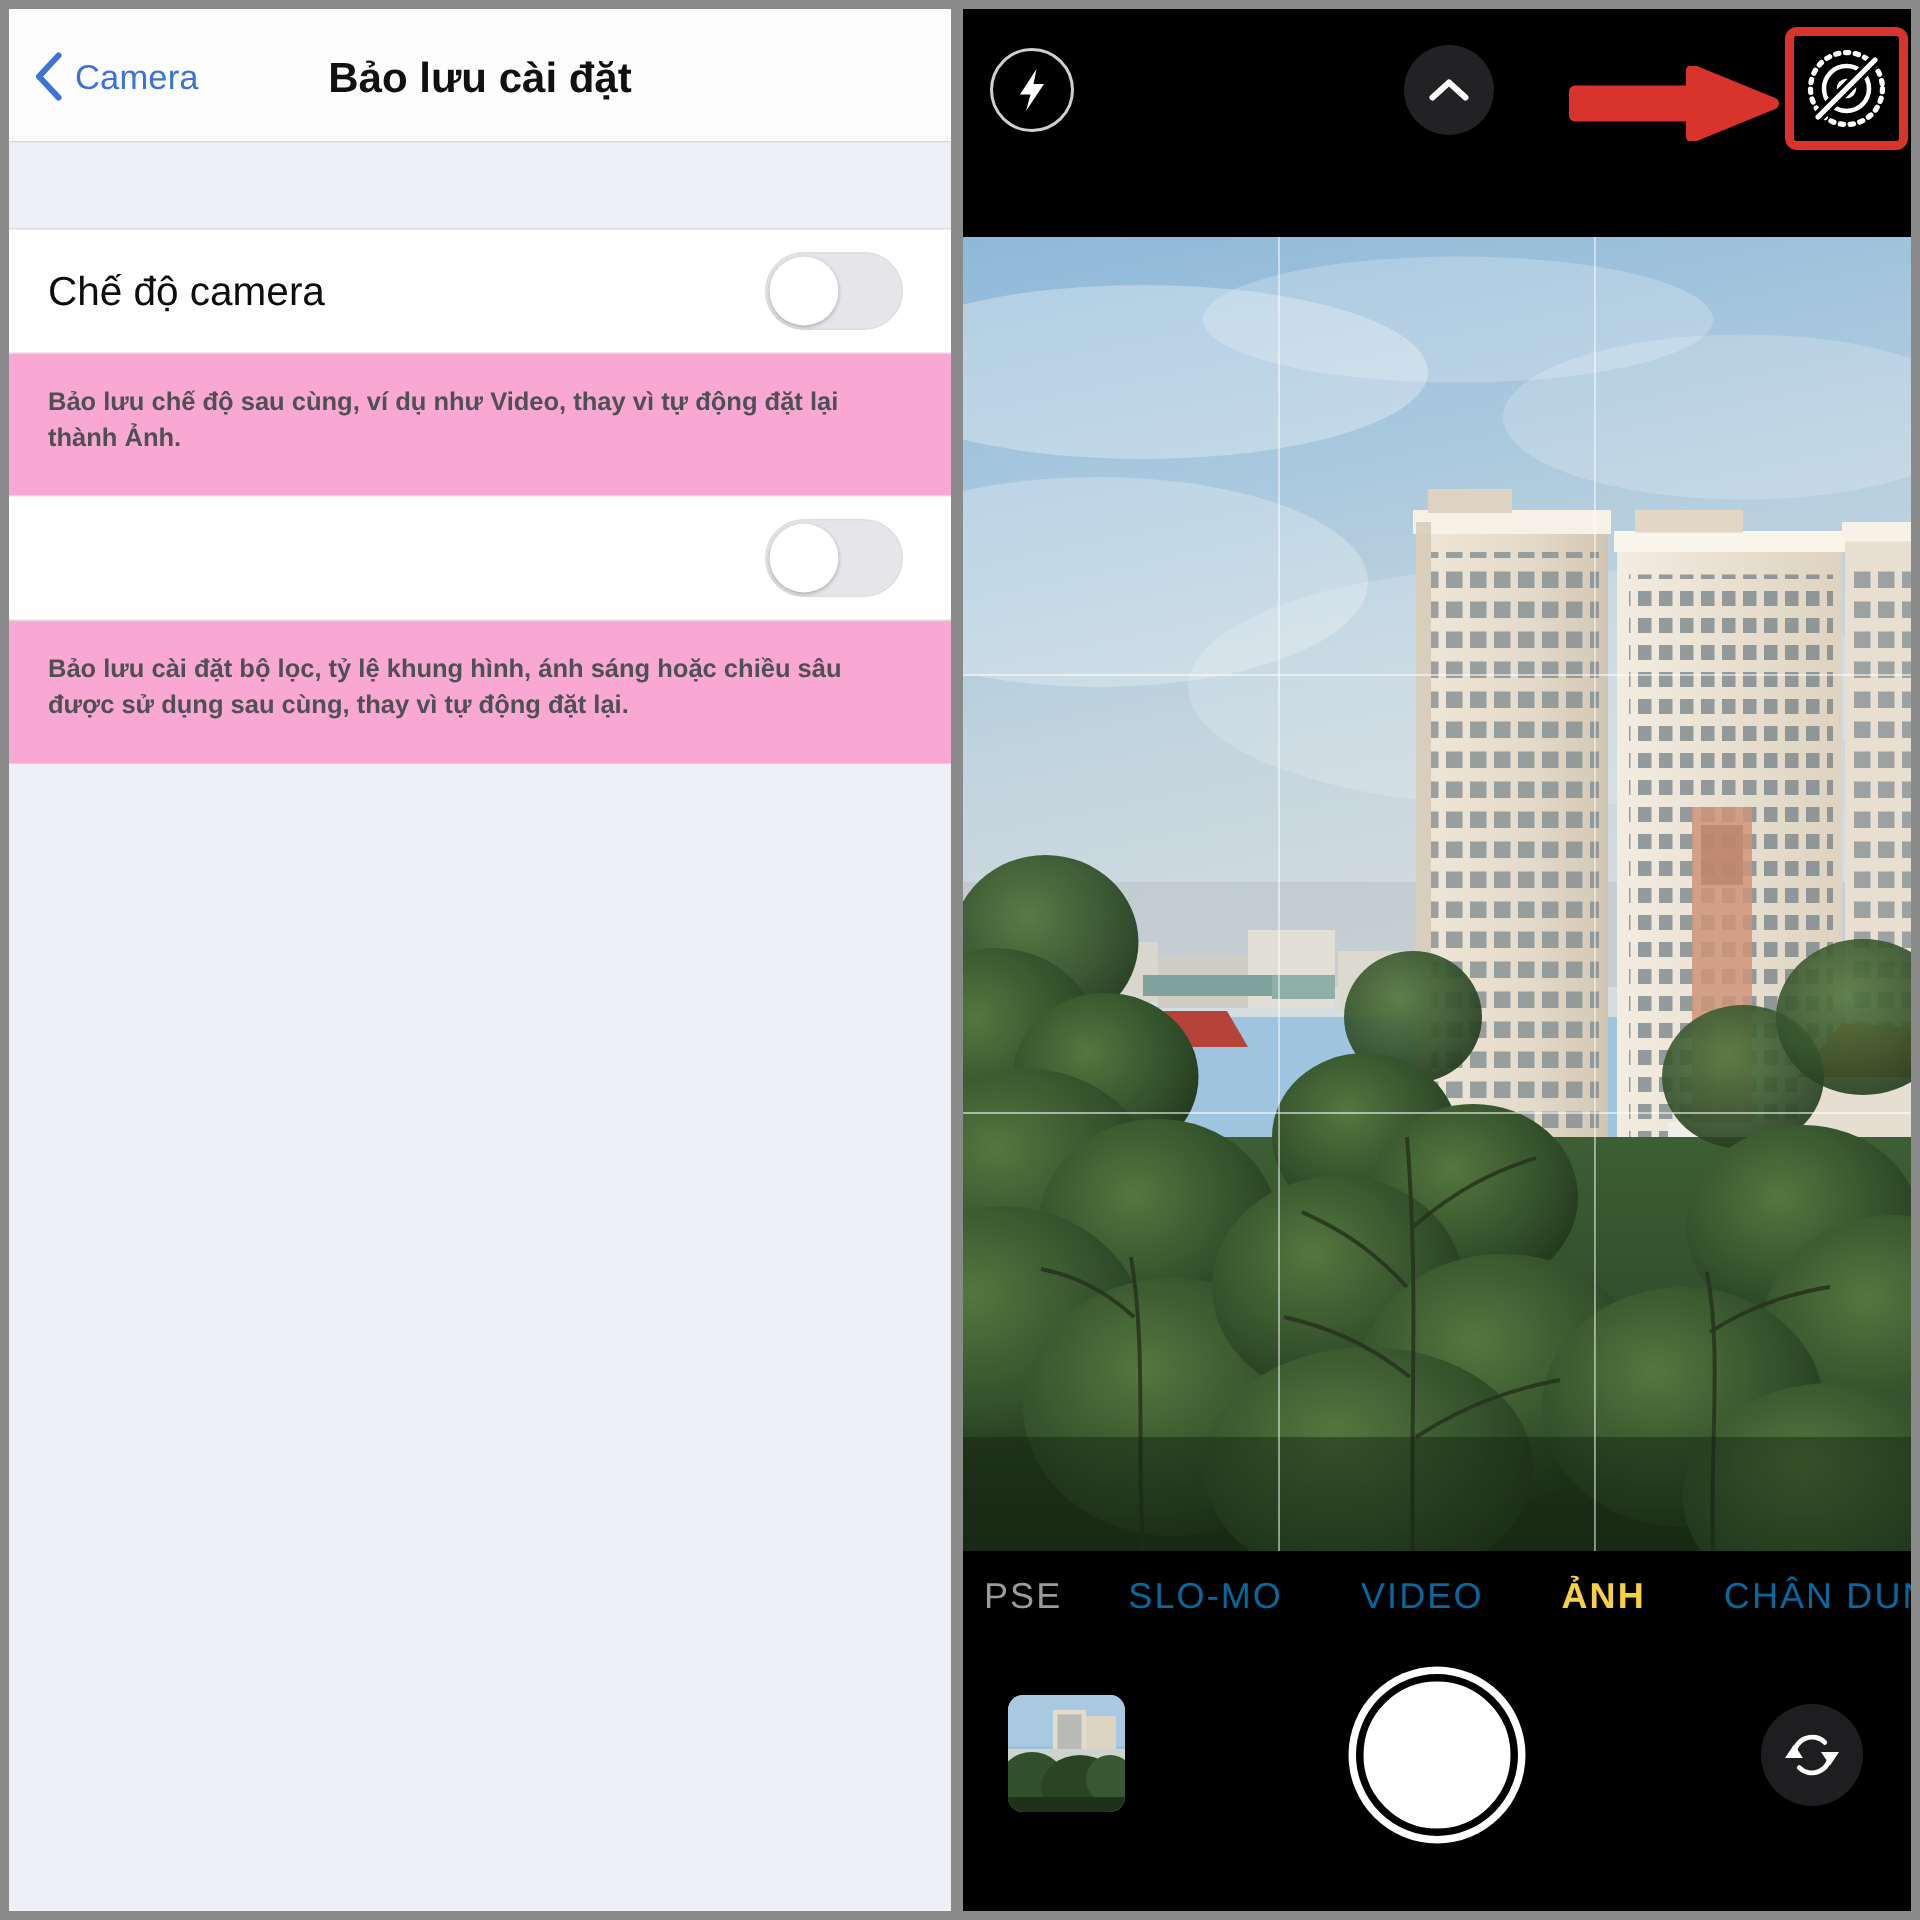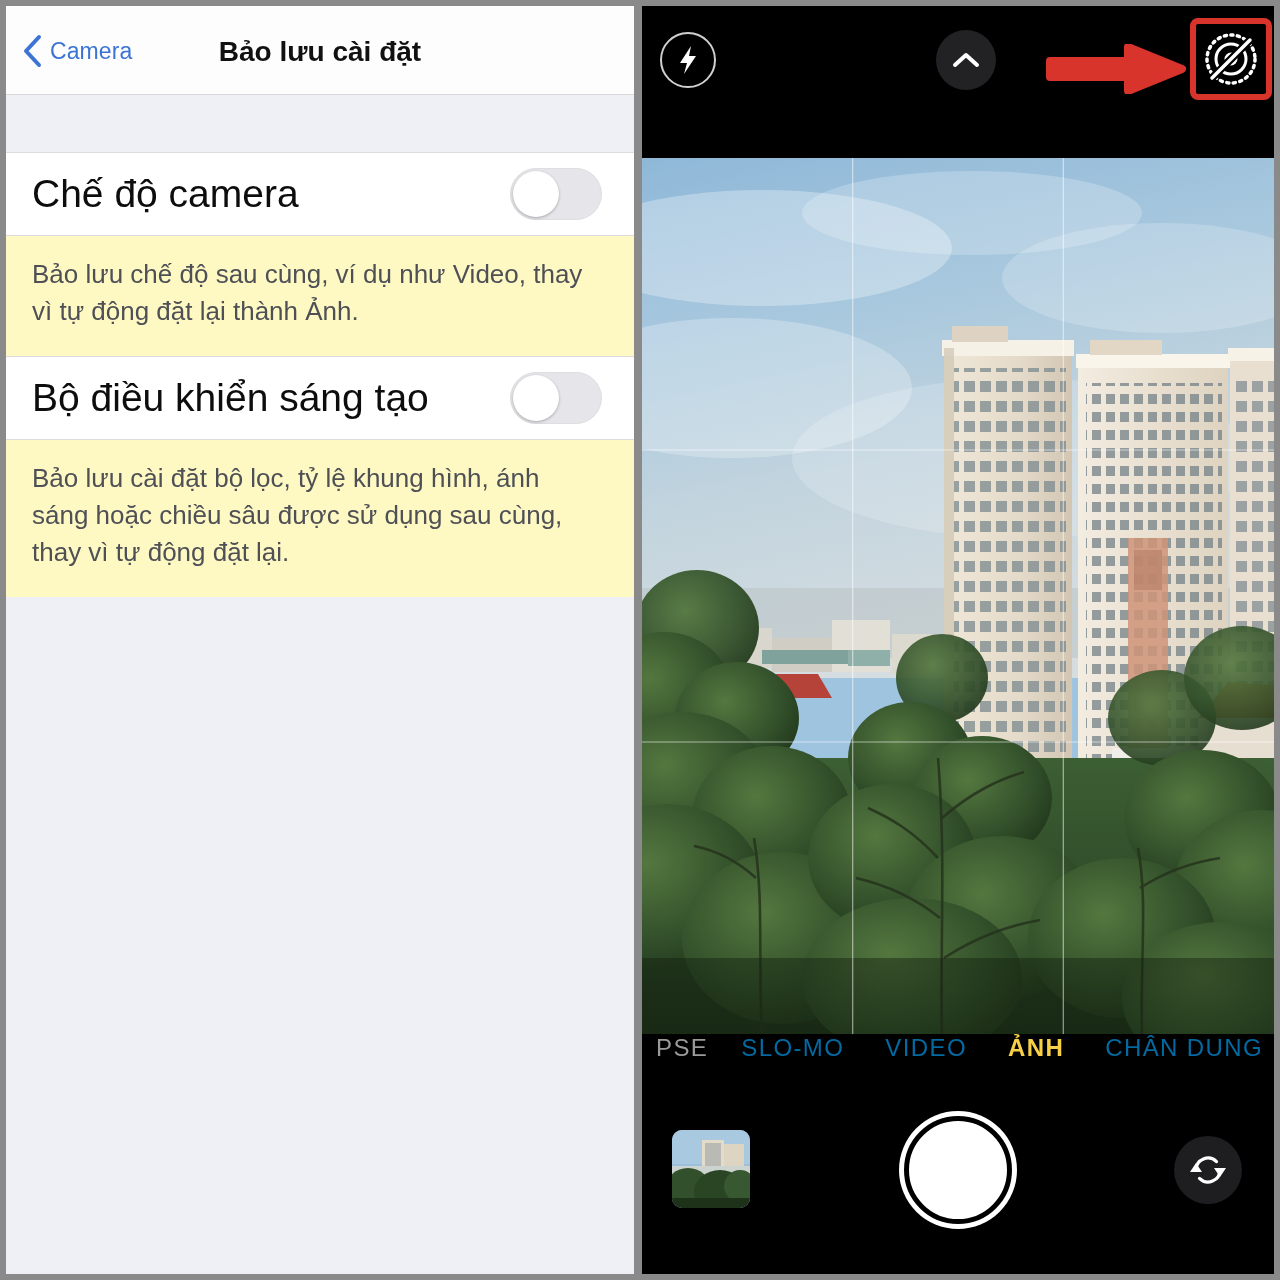--- a/index.html
+++ b/index.html
@@ -13,30 +13,30 @@
   .nav{position:relative;height:88px;background:#fdfdfd;border-bottom:1px solid #d8d8da;}
   .back{position:absolute;left:16px;top:28px;display:flex;align-items:center;gap:8px;cursor:pointer;}
   .back svg{display:block;}
   .back-label{font-size:23px;color:#3b74d4;letter-spacing:.1px;}
   .nav-title{position:absolute;left:0;right:0;top:30px;text-align:center;font-size:28px;font-weight:bold;color:#111;}
 
   .gap{height:57px;background:#eff0f5;}
 
   .row{position:relative;height:82px;background:#fff;display:flex;align-items:center;
        border-top:1px solid #dcdce0;border-bottom:1px solid #dcdce0;}
-  .row-label{margin-left:26px;font-size:39px;color:#0d0d0d;}
+  .row-label{margin-left:26px;font-size:27px;color:#0d0d0d;}
 
   .toggle{position:absolute;right:32px;top:50%;transform:translateY(-50%);
           width:92px;height:52px;border-radius:26px;background:#e6e6ea;border:1px solid #dedee2;box-sizing:border-box;}
   .toggle.on{background:#4cc94c;border-color:#43bf43;}
   .knob{position:absolute;top:2px;left:2px;width:46px;height:46px;border-radius:50%;background:#fff;
         box-shadow:0 1px 3px rgba(0,0,0,.28);}
   .toggle.on .knob{left:auto;right:2px;}
 
-  .desc{padding:20px 34px 26px 26px;background:#fef9c3;font-size:26px;line-height:1.42;color:#4f5056;}
+  .desc{padding:20px 34px 26px 26px;background:#f9a8d4;font-size:17px;line-height:1.42;color:#4f5056;font-weight:bold;}
 
   .spacer{flex:1;background:#eff0f5;}
 
   .hl-row{position:relative;}
   .hl-box{position:absolute;left:14px;top:-7px;width:598px;height:96px;
           border:6px solid #d8342c;border-radius:8px;box-sizing:border-box;pointer-events:none;z-index:5;}
 
   
   .camera{position:absolute;left:642px;top:6px;width:632px;height:1268px;background:#000;overflow:hidden;}
 
@@ -48,22 +48,22 @@
   .red-arrow{position:absolute;left:404px;top:38px;width:140px;height:50px;}
   .lp-btn{position:absolute;right:8px;top:18px;width:70px;height:70px;
           display:flex;align-items:center;justify-content:center;}
   .lp-ring{position:absolute;right:2px;top:12px;width:82px;height:82px;border:6px solid #d8342c;
            border-radius:8px;box-sizing:border-box;}
 
   .viewfinder{position:relative;width:632px;height:876px;overflow:hidden;background:#9fc4e0;}
   .vf-svg{display:block;width:632px;height:876px;}
   .grid-line{stroke:#ffffff;stroke-opacity:.55;stroke-width:1.2;}
 
-  .modes{height:62px;background:#000;display:flex;align-items:flex-start;justify-content:flex-start;
-         padding-left:14px;gap:5px;overflow:hidden;}
+  .modes{height:62px;background:#000;display:flex;align-items:center;justify-content:flex-start;
+         padding-left:14px;gap:16px;overflow:hidden;}
   .mode{font-size:24px;letter-spacing:1.4px;color:#0369a1;white-space:nowrap;padding:0 18px;}
   .mode.clip{color:#9a9a9a;padding-left:0;padding-right:10px;}
   .mode.active{color:#f7d046;font-weight:bold;}
 
   .cam-bottom{position:relative;height:178px;background:#000;}
   .thumb{position:absolute;left:30px;top:34px;width:78px;height:78px;border-radius:10px;overflow:hidden;}
   .thumb svg{display:block;}
   .shutter{position:absolute;left:50%;top:20px;transform:translateX(-50%);
            width:108px;height:108px;border-radius:50%;background:#fff;border:5px solid #000;
            box-shadow:0 0 0 5px #fff;box-sizing:border-box;}
@@ -93,21 +93,20 @@
 
     <div class="row">
       <span class="row-label">Chế độ camera</span>
       <div class="toggle">
         <div class="knob"></div>
       </div>
     </div>
     <div class="desc">Bảo lưu chế độ sau cùng, ví dụ như Video, thay vì tự động đặt lại thành Ảnh.</div>
 
     <div class="row">
-      <span class="row-label">Bộ điều khiển sáng tạo</span>
       <div class="toggle">
         <div class="knob"></div>
       </div>
     </div>
     <div class="desc">Bảo lưu cài đặt bộ lọc, tỷ lệ khung hình, ánh sáng hoặc chiều sâu được sử dụng sau cùng, thay vì tự động đặt lại.</div>
 
 
     <div class="spacer"></div>
   </div>
 

